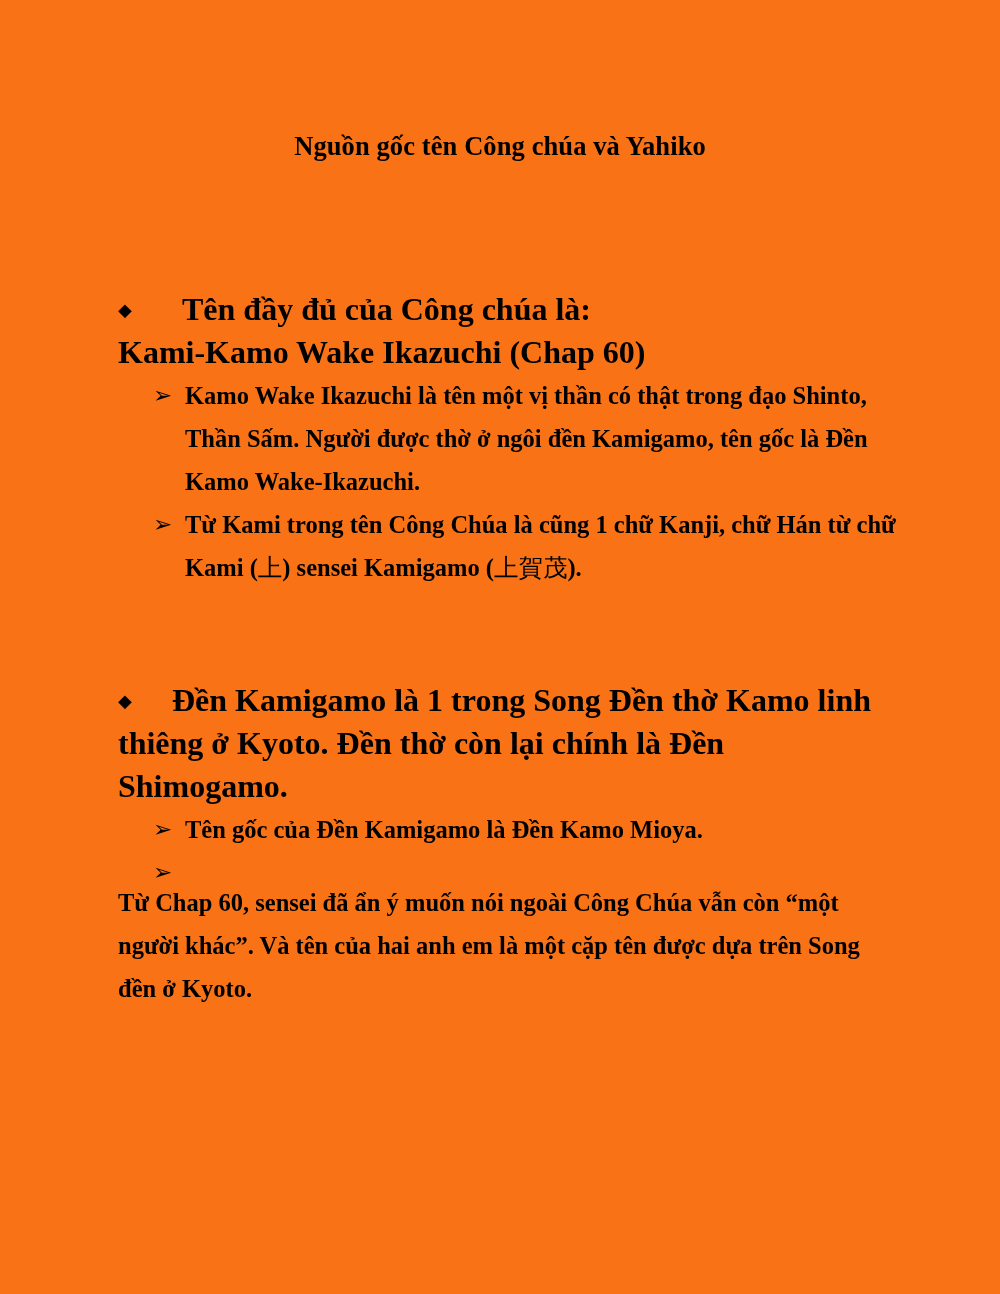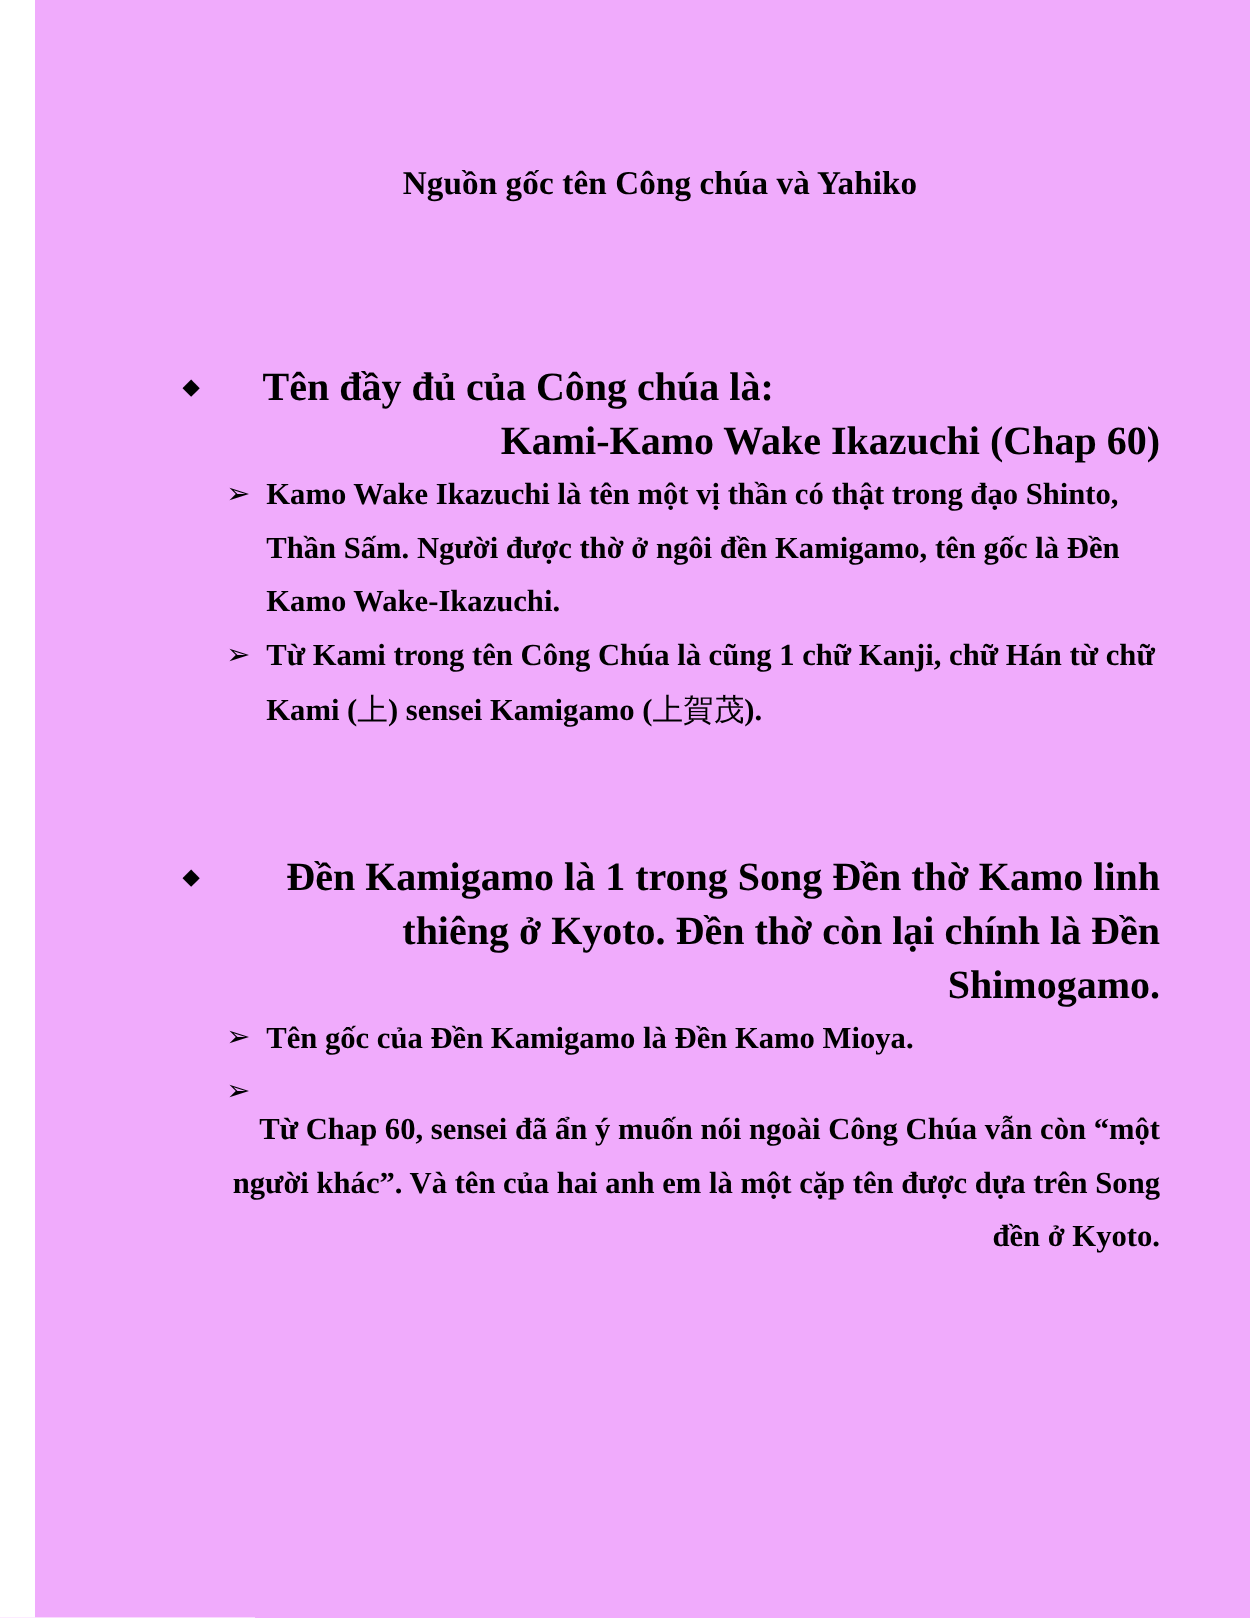--- a/index.html
+++ b/index.html
@@ -12,22 +12,21 @@
     height: 1294px;
     position: relative;
     font-family: "Liberation Serif", "DejaVu Serif", serif;
     color: #000000;
     overflow: hidden;
   }
 
   .page {
     position: absolute;
     inset: 0;
-    background: #f0abfc;
-    margin-left: 28px;
+    background: #f97316;
   }
 
   
   .title-block {
     position: absolute;
     left: 0;
     top: 118px;
     width: 1000px;
     text-align: center;
   }
@@ -94,21 +93,20 @@
   }
 
   
   .plain {
     padding-left: 118px;
     padding-right: 100px;
     font-weight: bold;
     font-size: 24.5px;
     line-height: 43px;
     white-space: pre-wrap;
-    text-align: right;
   }
 
   .cjk { font-family: "DejaVu Sans", sans-serif; font-weight: normal; }
 
   .gap-lg { height: 90px; }
   .gap-md { height: 30px; }
 </style>
 </head>
 <body>
 
@@ -118,41 +116,41 @@
     <div class="title-line">Nguồn gốc tên Công chúa và Yahiko</div>
   </div>
 
   <div class="body-block">
 
     <div class="section">
 
       <div class="lvl1">
         <span class="marker">◆</span>
         <div class="txt"><span class="tab-gap"></span><span>Tên đầy đủ của Công chúa là:</span></div>
-        <div class="txt" style="margin-left:-10px;text-align:right;">Kami-Kamo Wake Ikazuchi (Chap 60)</div>
+        <div class="txt" style="margin-left:-10px;">Kami-Kamo Wake Ikazuchi (Chap 60)</div>
       </div>
 
       <div class="lvl2">
         <span class="marker">➢</span>
         <div class="txt">Kamo Wake Ikazuchi là tên một vị thần có thật trong đạo Shinto, Thần Sấm. Người được thờ ở ngôi đền Kamigamo, tên gốc là Đền Kamo Wake-Ikazuchi.</div>
       </div>
 
       <div class="lvl2">
         <span class="marker">➢</span>
         <div class="txt"><span>Từ Kami trong tên Công Chúa là cũng 1 chữ Kanji, chữ Hán từ chữ Kami (</span><span class="cjk">上</span><span>) sensei Kamigamo (</span><span class="cjk">上賀茂</span><span>).</span></div>
       </div>
     </div>
 
     <div class="gap-lg"></div>
 
     <div class="section">
 
       <div class="lvl1">
         <span class="marker">◆</span>
-        <div class="txt" style="margin-left:-10px;text-align:right;"><span class="tab-gap"></span><span>Đền Kamigamo là 1 trong Song Đền thờ Kamo linh thiêng ở Kyoto. Đền thờ còn lại chính là Đền Shimogamo.</span></div>
+        <div class="txt" style="margin-left:-10px;"><span class="tab-gap"></span><span>Đền Kamigamo là 1 trong Song Đền thờ Kamo linh thiêng ở Kyoto. Đền thờ còn lại chính là Đền Shimogamo.</span></div>
       </div>
 
       <div class="lvl2">
         <span class="marker">➢</span>
         <div class="txt">Tên gốc của Đền Kamigamo là Đền Kamo Mioya.</div>
       </div>
 
       <div class="lvl2">
         <span class="marker">➢</span>
       </div>

